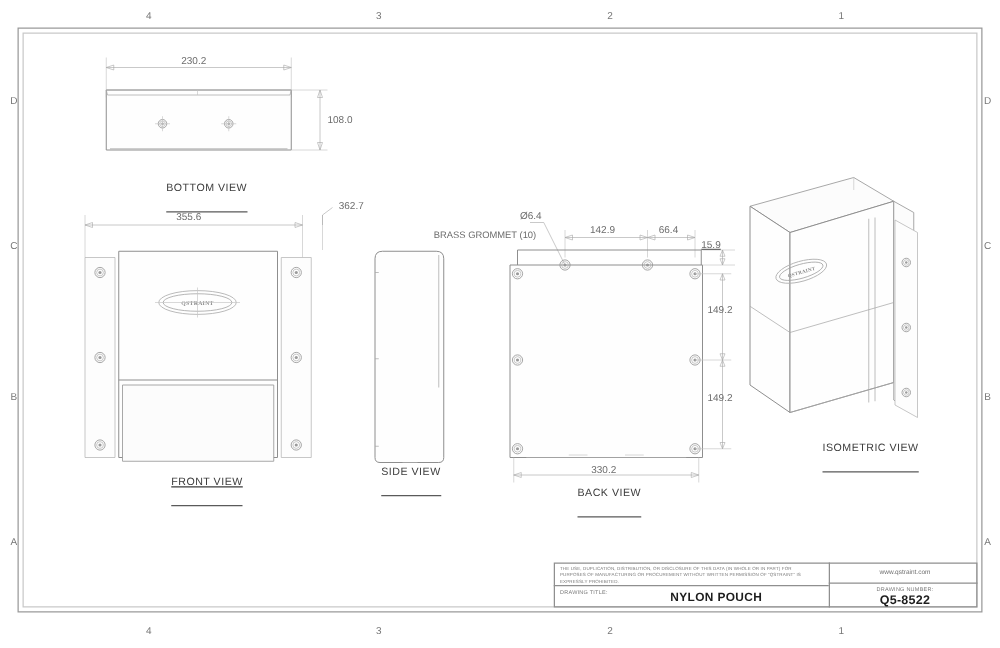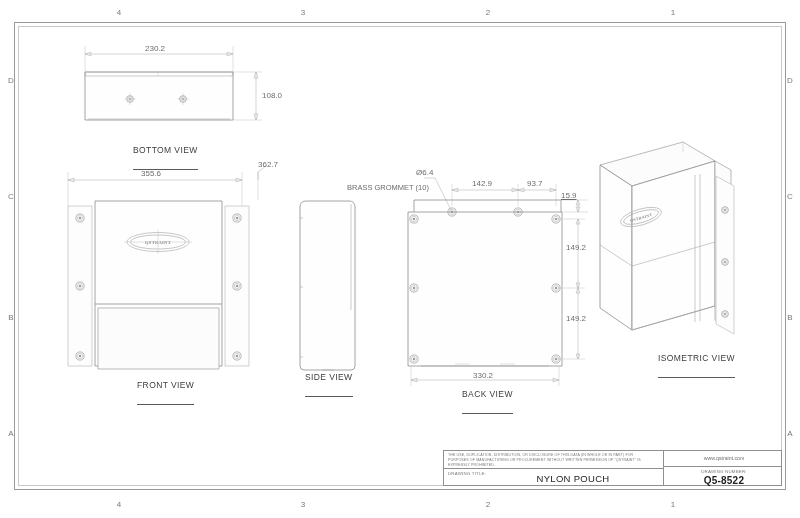--- a/index.html
+++ b/index.html
@@ -23,21 +23,21 @@
   .flap{fill:#fdfdfd;stroke:#b4b4b4;stroke-width:.6;}
   .gr-o{fill:none;stroke:#999;stroke-width:.7;}
   .gr-i{fill:none;stroke:#aaa;stroke-width:.5;}
   .gr-c{fill:#9a9a9a;}
   .tb{position:absolute;box-sizing:border-box;}
   .tb-box{left:443px;top:450px;width:339px;height:36px;border:1px solid #8f8f8f;}
   .tb-v{position:absolute;top:450px;height:36px;width:0;border-left:1px solid #8f8f8f;}
   .tb-h{position:absolute;height:0;border-top:1px solid #8f8f8f;}
   .legal{position:absolute;left:448px;top:453px;width:200px;font-size:3.6px;line-height:1.42;color:#7a7a7a;letter-spacing:.1px;}
   .dt-lab{position:absolute;left:448px;top:471px;font-size:4.4px;color:#7a7a7a;letter-spacing:.2px;}
-  .dt-val{position:absolute;left:498px;top:473px;width:150px;text-align:center;font-size:9.5px;font-weight:normal;color:#1d1d1d;letter-spacing:.3px;}
+  .dt-val{position:absolute;left:498px;top:473px;width:150px;text-align:center;font-size:9.5px;font-weight:bold;color:#1d1d1d;letter-spacing:.3px;}
   .web{position:absolute;left:672px;top:455px;width:104px;text-align:center;font-size:5.2px;color:#6f6f6f;}
   .dn-lab{position:absolute;left:672px;top:469px;width:104px;text-align:center;font-size:4.4px;color:#7a7a7a;letter-spacing:.2px;}
   .dn-val{position:absolute;left:672px;top:475px;width:104px;text-align:center;font-size:10px;font-weight:bold;color:#1d1d1d;letter-spacing:.2px;}
   .logo-txt{font-size:4.6px;font-weight:bold;fill:#8a8a8a;letter-spacing:.25px;font-family:"Liberation Serif",serif;}
 </style>
 </head>
 <body>
 
 <div id="sheet">
 
@@ -254,33 +254,33 @@
       </g>
 
       <path class="thin" d="M683 142 L683 152"></path>
     </g>
   </svg>
 
   <div class="dimtxt" style="left:145px;top:44px;">230.2</div>
   <div class="dimtxt" style="left:262px;top:91px;">108.0</div>
 
   <div class="dimtxt" style="left:141px;top:169px;">355.6</div>
-  <div class="dimtxt" style="left:258px;top:160px;">362.7</div>
+  <div class="dimtxt" style="left:271px;top:160px;">362.7</div>
 
   <div class="dimtxt" style="left:416px;top:168px;">Ø6.4</div>
   <div class="note" style="left:347px;top:183px;">BRASS GROMMET (10)</div>
   <div class="dimtxt" style="left:472px;top:179px;">142.9</div>
-  <div class="dimtxt" style="left:527px;top:179px;">93.7</div>
+  <div class="dimtxt" style="left:527px;top:179px;">66.4</div>
   <div class="dimtxt" style="left:561px;top:191px;text-decoration:underline;">15.9</div>
   <div class="dimtxt" style="left:566px;top:243px;">149.2</div>
   <div class="dimtxt" style="left:566px;top:314px;">149.2</div>
   <div class="dimtxt" style="left:473px;top:371px;">330.2</div>
 
   <div class="vlabel" style="left:133px;top:145px;">BOTTOM VIEW</div>
-  <div class="vlabel" style="left:137px;top:380px;">FRONT VIEW</div>
+  <div class="vlabel" style="left:137px;top:380px;text-decoration:underline;">FRONT VIEW</div>
   <div class="vlabel" style="left:305px;top:372px;">SIDE VIEW</div>
   <div class="vlabel" style="left:462px;top:389px;">BACK VIEW</div>
   <div class="vlabel" style="left:658px;top:353px;">ISOMETRIC VIEW</div>
 
   <div class="tb tb-box"></div>
   <div class="tb-v" style="left:663px;"></div>
   <div class="tb-h" style="left:443px;top:468px;width:220px;"></div>
   <div class="tb-h" style="left:663px;top:466px;width:119px;"></div>
 
   <div class="legal">THE USE, DUPLICATION, DISTRIBUTION, OR DISCLOSURE OF THIS DATA (IN WHOLE OR IN PART) FOR PURPOSES OF MANUFACTURING OR PROCUREMENT WITHOUT WRITTEN PERMISSION OF “QSTRAINT” IS EXPRESSLY PROHIBITED.</div>

